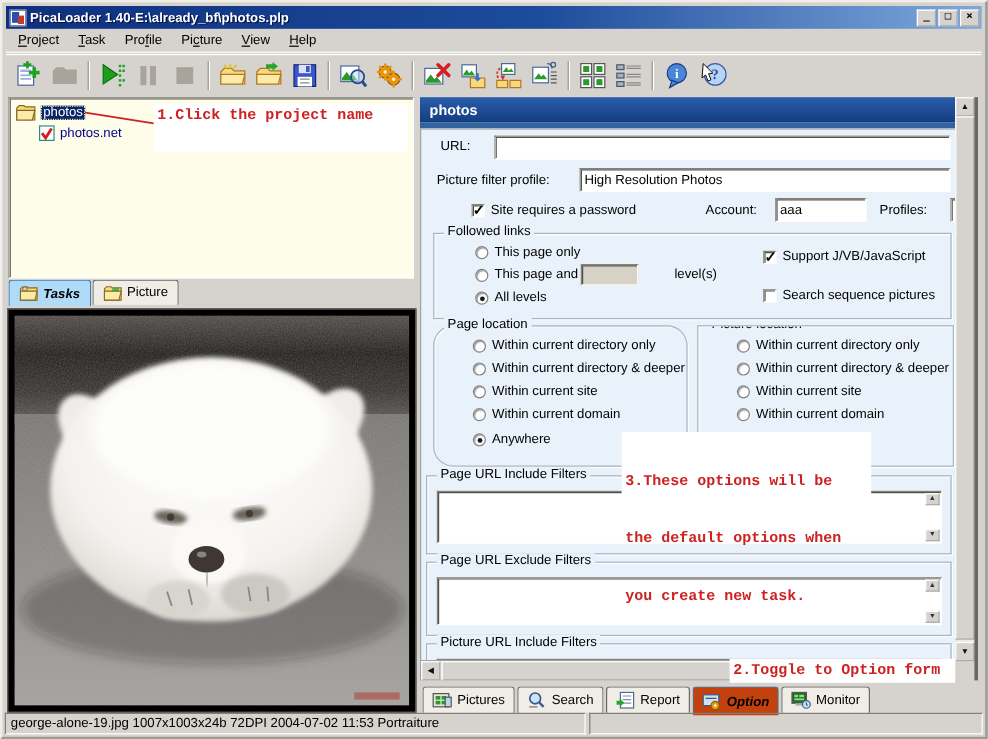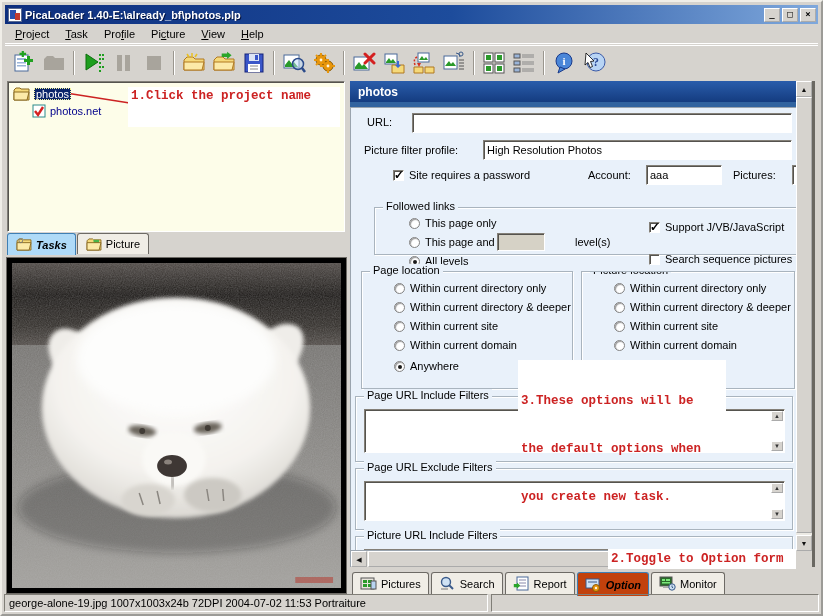--- a/index.html
+++ b/index.html
@@ -426,25 +426,25 @@
 
       <div class="opt" style="left:22px;top:61px;">
         <span class="check-box on"></span>
         <span>Site requires a password</span>
       </div>
       <div class="frow" style="left:237px;top:61px;">
           <span class="flabel">Account:</span>
         </div>
       <input class="tfield" style="position: absolute; left: 295px; top: 57px; width: 76px;" value="aaa">
       <div class="frow" style="left:382px;top:61px;">
-          <span class="flabel">Pictures:</span>
+          <span class="flabel">Profiles:</span>
         </div>
       <input class="tfield" style="position: absolute; left: 441px; top: 57px; width: 60px;" value="***">
 
-      <div class="group" style="left:23px;top:86px;width:432px;height:48px;margin-top:13px;">
+      <div class="group" style="left:10px;top:86px;width:432px;height:72px;">
         <span class="group-title">Followed links</span>
         <div class="opt" style="left:14px;top:9px;align-items:flex-end;">
           <span class="radio-btn"></span>
           <span>This page only</span>
         </div>
         <div class="opt" style="left:14px;top:28px;">
           <span class="radio-btn"></span>
           <span>This page and</span>
         </div>
         <input class="tfield disabled" style="position: absolute; left: 122px; top: 25px; width: 48px; height: 18px;" value="">
@@ -458,21 +458,21 @@
         <div class="opt" style="left:254px;top:13px;">
           <span class="check-box on"></span>
           <span>Support J/VB/JavaScript</span>
         </div>
         <div class="opt" style="left:254px;top:45px;">
           <span class="check-box"></span>
           <span>Search sequence pictures</span>
         </div>
       </div>
 
-      <div class="group" style="left:10px;top:163px;width:212px;height:118px;">
+      <div class="group" style="left:10px;top:163px;width:212px;height:118px;border-radius:17px;">
         <span class="group-title">Page location</span>
         <div class="opt" style="left:12px;top:10px;">
             <span class="radio-btn"></span>
             <span>Within current directory only</span>
           </div>
         <div class="opt" style="left:12px;top:29px;">
             <span class="radio-btn"></span>
             <span>Within current directory &amp; deeper</span>
           </div>
         <div class="opt" style="left:12px;top:48px;">

